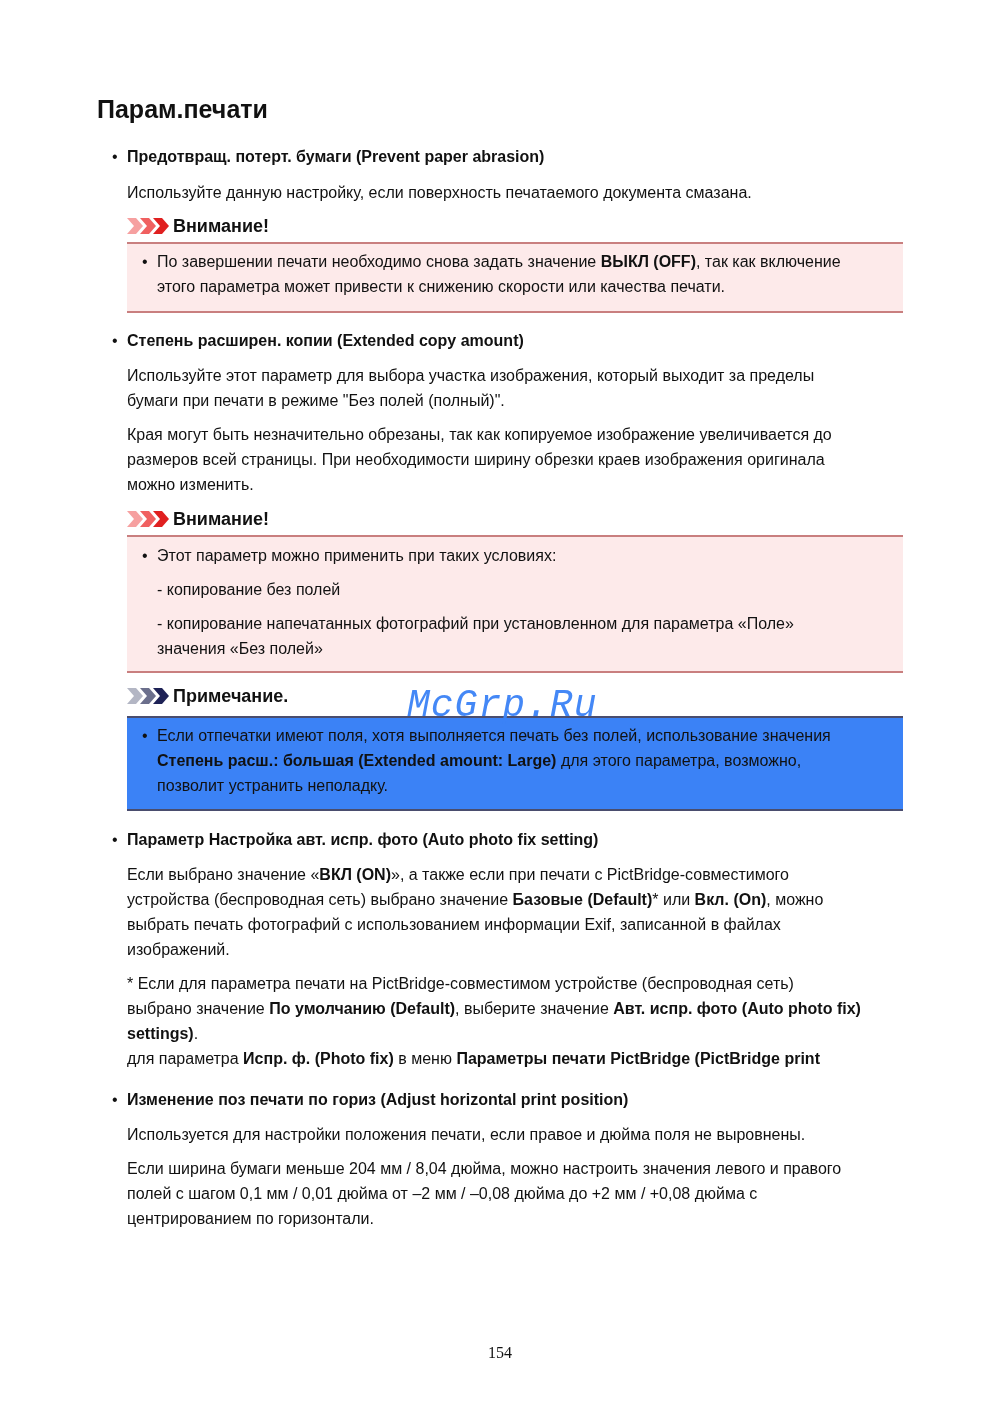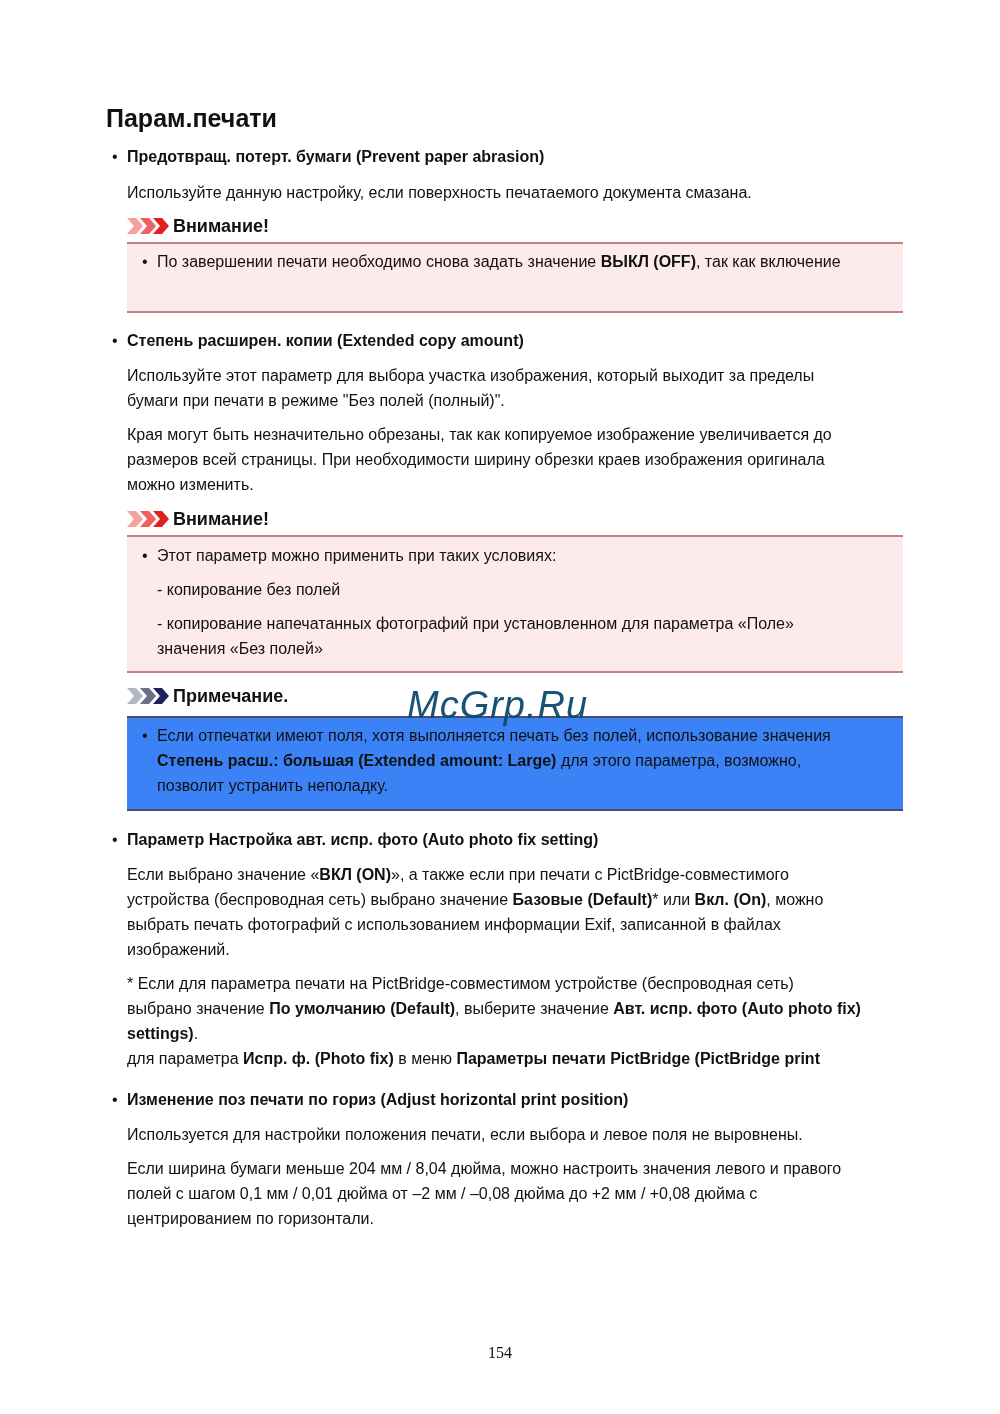--- a/index.html
+++ b/index.html
@@ -2,21 +2,21 @@
 <html><head>
   <meta charset="utf-8">
   <style>
     html, body { margin: 0; padding: 0; background: #ffffff; }
     body {
       width: 1000px; height: 1414px; position: relative; overflow: hidden;
       font-family: "Liberation Sans", sans-serif; color: #111;
     }
     .page-title {
       position: absolute; left: 97px; top: 93px;
-      font-size: 25px; font-weight: bold; margin: 9px; line-height: 32px;
+      font-size: 25px; font-weight: bold; margin: 0; line-height: 32px;
     }
     .section { position: absolute; left: 112px; width: 795px; }
     .bullet-title {
       font-size: 16px; font-weight: bold; line-height: 20px; position: relative; padding-left: 15px;
     }
     .bullet-title::before {
       content: "•"; position: absolute; left: 0; top: 0; font-weight: normal;
     }
     .para {
       font-size: 16px; line-height: 25px; margin: 0; padding-left: 15px;
@@ -33,22 +33,22 @@
     }
     .notice-box.warn { background: #fdeaea; border-top: 2px solid #c97f7f; border-bottom: 2px solid #c97f7f; }
     .notice-box.note { background: #3b82f6; border-top: 2px solid #4a4d6e; border-bottom: 2px solid #4a4d6e; }
     .nb-line { font-size: 16px; line-height: 25px; position: relative; }
     .nb-bullet::before { content: "•"; position: absolute; left: -15px; top: 0; }
     .page-number {
       position: absolute; left: 0; width: 1000px; top: 1344px; text-align: center;
       font-family: "Liberation Serif", serif; font-size: 16px;
     }
     .watermark {
-      position: absolute; left: 407px; top: 684px; font-size: 38px; color: #0c4a6e;
-      font-style: italic; font-family: Liberation Sans, sans-serif; letter-spacing: 1px; opacity: 0.95;
+      position: absolute; left: 407px; top: 684px; font-size: 38px; color: #3b82f6;
+      font-style: italic; font-family: Liberation Mono, monospace; letter-spacing: 1px; opacity: 0.95;
     }
   </style>
 </head>
 <body>
 
 <h1 class="page-title">Парам.печати</h1>
 
 <div class="section" style="top:147px;">
   <div class="bullet-title">Предотвращ. потерт. бумаги (Prevent paper abrasion)</div>
   <p class="para" style="margin-top:13px;">Используйте данную настройку, если поверхность печатаемого документа смазана.</p>
@@ -57,20 +57,21 @@
 <div class="notice-head" style="top:215px;">
   <svg class="arrows" viewBox="0 0 46 16">
     <polygon points="0,0 9,0 16,8 9,16 0,16 7,8" fill="#f6a0a0"></polygon>
     <polygon points="13,0 22,0 29,8 22,16 13,16 20,8" fill="#f06060"></polygon>
     <polygon points="26,0 35,0 42,8 35,16 26,16 33,8" fill="#e02020"></polygon>
   </svg>
   <span>Внимание!</span>
 </div>
 <div class="notice-box warn" style="top:242px; height:71px; padding-top:5px;">
   <div class="nb-line nb-bullet"><span>По завершении печати необходимо снова задать значение </span><b>ВЫКЛ (OFF)</b><span>, так как включение</span></div>
+  <div class="nb-line">этого параметра может привести к снижению скорости или качества печати.</div>
 </div>
 
 <div class="section" style="top:331px;">
   <div class="bullet-title">Степень расширен. копии (Extended copy amount)</div>
   <p class="para" style="margin-top:12px;">Используйте этот параметр для выбора участка изображения, который выходит за пределы</p>
   <p class="para">бумаги при печати в режиме "Без полей (полный)".</p>
   <p class="para" style="margin-top:9px;">Края могут быть незначительно обрезаны, так как копируемое изображение увеличивается до</p>
   <p class="para">размеров всей страницы. При необходимости ширину обрезки краев изображения оригинала</p>
   <p class="para">можно изменить.</p>
 </div>
@@ -111,21 +112,21 @@
   <p class="para">выбрать печать фотографий с использованием информации Exif, записанной в файлах</p>
   <p class="para">изображений.</p>
   <p class="para" style="margin-top:9px;">* Если для параметра печати на PictBridge-совместимом устройстве (беспроводная сеть)</p>
   <p class="para"><span>выбрано значение </span><b>По умолчанию (Default)</b><span>, выберите значение </span><b>Авт. испр. фото (Auto photo fix)</b></p>
   <p class="para"><b>settings)</b><span>.</span></p>
   <p class="para"><span>для параметра </span><b>Испр. ф. (Photo fix)</b><span> в меню </span><b>Параметры печати PictBridge (PictBridge print</b></p>
 </div>
 
 <div class="section" style="top:1090px;">
   <div class="bullet-title">Изменение поз печати по гориз (Adjust horizontal print position)</div>
-  <p class="para" style="margin-top:12px;">Используется для настройки положения печати, если выбора и левое поля не выровнены.</p>
+  <p class="para" style="margin-top:12px;">Используется для настройки положения печати, если правое и дюйма поля не выровнены.</p>
   <p class="para" style="margin-top:9px;">Если ширина бумаги меньше 204 мм / 8,04 дюйма, можно настроить значения левого и правого</p>
   <p class="para">полей с шагом 0,1 мм / 0,01 дюйма от –2 мм / –0,08 дюйма до +2 мм / +0,08 дюйма с</p>
   <p class="para">центрированием по горизонтали.</p>
 </div>
 
 <div class="watermark">McGrp.Ru</div>
 
 <div class="page-number">154</div>
 
 </body></html>

